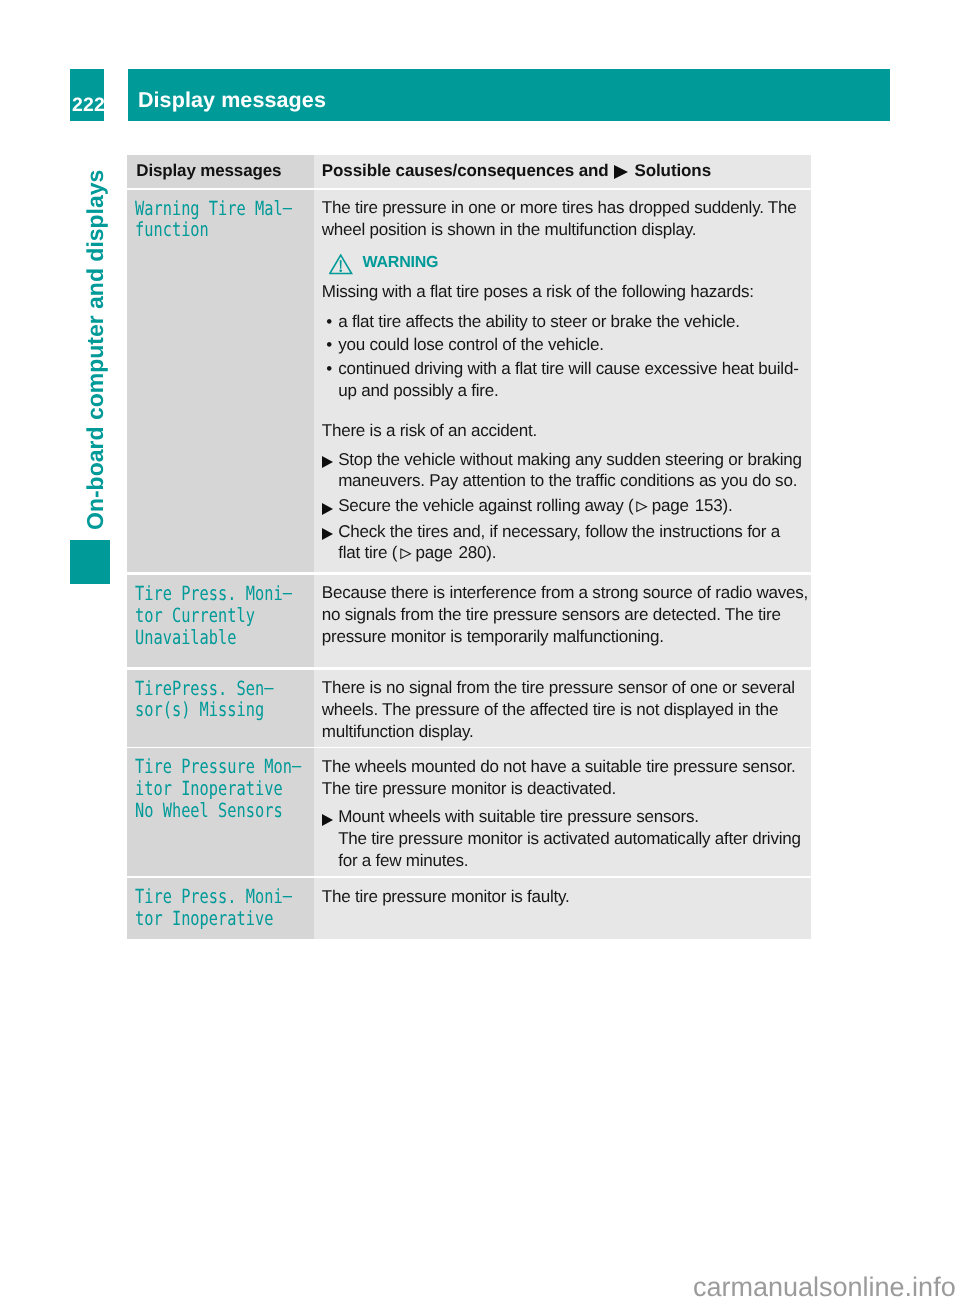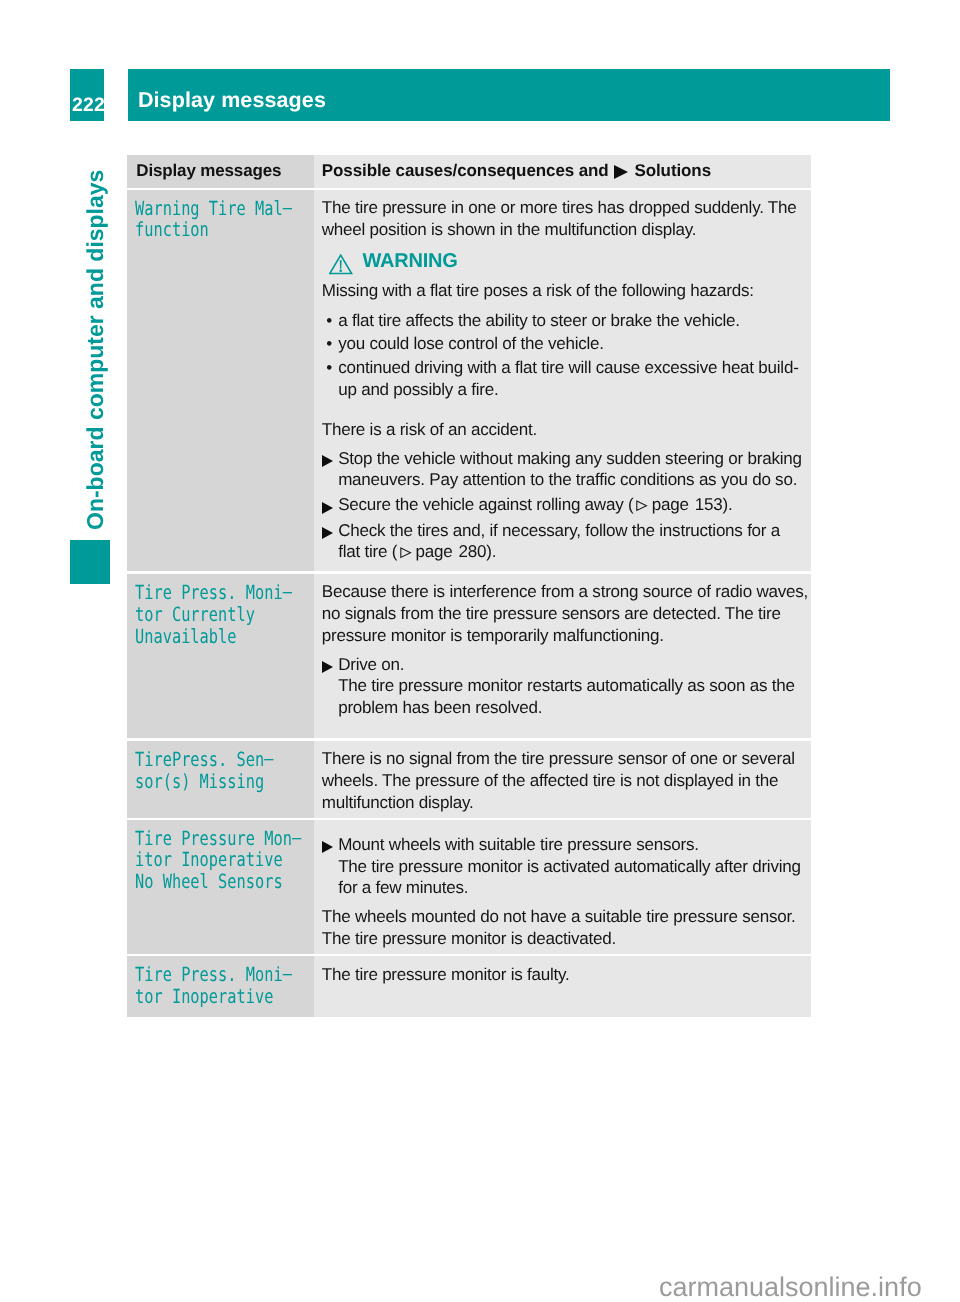--- a/index.html
+++ b/index.html
@@ -55,21 +55,21 @@
                font-weight:bold;font-size:17px;line-height:20px;letter-spacing:-0.15px;
                transform:none;display:inline;}
   .hrow .cell2{font-weight:bold;font-size:17px;line-height:20px;color:#121212;letter-spacing:-0.1px;}
   .hrow .c1pad{padding:6.8px 4px 6.6px 9.3px;}
   .hrow .c2pad{padding:6.8px 6px 6.6px 7.6px;}
 
   .blk{margin-top:6.8px;}
   .para.tight{margin-top:18px;}
   .blk:first-child{margin-top:0;}
   .warn{display:flex;align-items:baseline;color:var(--accent);
-        font-weight:bold;font-size:20px;letter-spacing:-0.25px;margin-top:6.0px;line-height:21.8px;}
+        font-weight:bold;font-size:16px;letter-spacing:-0.25px;margin-top:6.0px;line-height:21.8px;}
   .warn .wico{margin-right:10px;margin-left:7.4px;line-height:0;position:relative;top:7.8px;}
   .warn svg{display:block;}
   .li{display:flex;position:relative;}
   .li .mk{flex:0 0 auto;height:0;overflow:visible;line-height:0;}
   .li .tx{flex:0 0 auto;}
   .bullet{margin-top:2.1px;}
   .bullet.first{margin-top:8.2px;}
   .bullet .mk{width:16.4px;font-size:17px;text-align:left;padding-left:4.4px;box-sizing:border-box;line-height:21.8px;height:0;}
   .action{margin-top:3.4px;}
   .action.first{margin-top:6.8px;}
@@ -77,21 +77,21 @@
   .tri{display:block;width:0;height:0;border-left:11.2px solid #0d0d0d;
        border-top:6.1px solid transparent;border-bottom:6.1px solid transparent;
        margin-top:7.6px;}
   .hdr-tri{display:inline-block;width:0;height:0;border-left:14.5px solid #0d0d0d;
        border-top:7.9px solid transparent;border-bottom:7.9px solid transparent;
        vertical-align:-2.6px;margin:0 6.3px 0 5.5px;}
   .sub{display:block;}
   .pref{white-space:nowrap;line-height:0;font-size:inherit;word-spacing:1.6px;}
   .pref svg{display:inline-block;}
   .otri{vertical-align:-1.4px;margin-right:3.4px;margin-left:1.6px;}
-  .wm{position:absolute;left:659px;top:1273.5px;color:#9b9b9b;font-size:27px;
+  .wm{position:absolute;left:693px;top:1273.5px;color:#9b9b9b;font-size:27px;
       letter-spacing:0px;line-height:27px;}
 </style>
 </head>
 <body>
 
 <div class="page">
 
   <div class="hdr-num">
       <span>222</span>
     </div>
@@ -172,26 +172,20 @@
       <div class="gap"></div>
       <div class="trow r2">
         <div class="cell1">
           <div class="c1pad"><span class="code">Tire Press. Moni<i class="dash">-</i>
 tor Currently
 Unavailable</span></div>
         </div>
         <div class="cell2">
           <div class="c2pad">
             <div class="blk para">Because there is interference from a strong source of radio waves,<br>no signals from the tire pressure sensors are detected. The tire<br>pressure monitor is temporarily malfunctioning.</div>
-            <div class="blk li action first">
-              <span class="mk">
-                <i class="tri"></i>
-              </span>
-              <span class="tx">Drive on.<span class="sub">The tire pressure monitor restarts automatically as soon as the<br>problem has been resolved.</span></span>
-            </div>
           </div>
         </div>
       </div>
       <div class="gap"></div>
       <div class="trow r3">
         <div class="cell1">
           <div class="c1pad"><span class="code">TirePress. Sen<i class="dash">-</i>
 sor(s) Missing</span></div>
         </div>
         <div class="cell2">
@@ -202,27 +196,27 @@
       </div>
       <div class="gap"></div>
       <div class="trow r4">
         <div class="cell1">
           <div class="c1pad"><span class="code">Tire Pressure Mon<i class="dash">-</i>
 itor Inoperative
 No Wheel Sensors</span></div>
         </div>
         <div class="cell2">
           <div class="c2pad">
+            <div class="blk para">The wheels mounted do not have a suitable tire pressure sensor.<br>The tire pressure monitor is deactivated.</div>
             <div class="blk li action first">
               <span class="mk">
                 <i class="tri"></i>
               </span>
               <span class="tx">Mount wheels with suitable tire pressure sensors.<span class="sub">The tire pressure monitor is activated automatically after driving<br>for a few minutes.</span></span>
             </div>
-            <div class="blk para">The wheels mounted do not have a suitable tire pressure sensor.<br>The tire pressure monitor is deactivated.</div>
           </div>
         </div>
       </div>
       <div class="gap"></div>
       <div class="trow r5">
         <div class="cell1">
           <div class="c1pad"><span class="code">Tire Press. Moni<i class="dash">-</i>
 tor Inoperative</span></div>
         </div>
         <div class="cell2">

